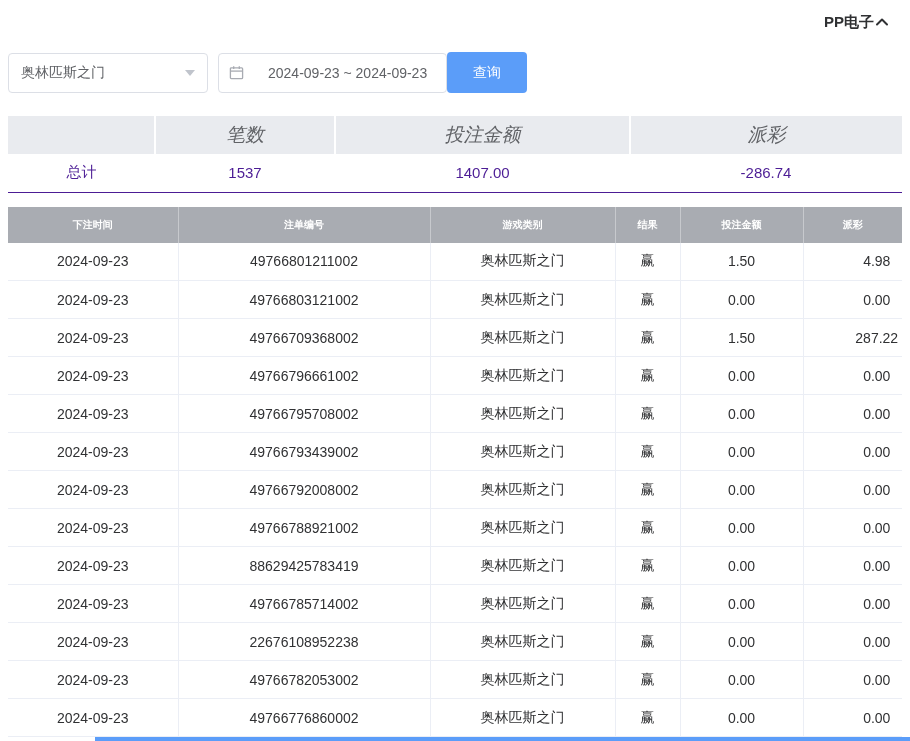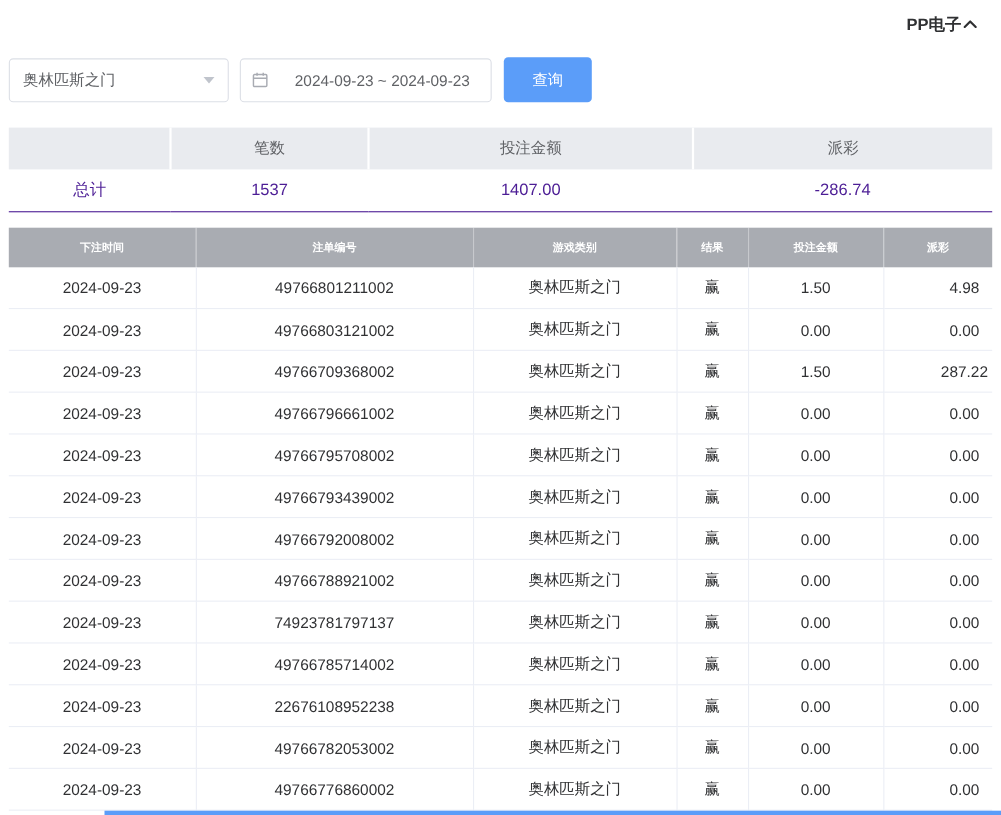--- a/index.html
+++ b/index.html
@@ -51,32 +51,33 @@
     width: 79px; height: 41px; background: #fff;
     border: 1px solid #dcdfe6; color: #c8c9cc;
     font-size: 14px; cursor: pointer;
     font-family: inherit;
   }
   .quick-btn + .quick-btn { margin-left: -1px; }
   .quick-btn:first-child { border-radius: 4px 0 0 4px; }
   .quick-btn:last-child { border-radius: 0 4px 4px 0; }
   .quick-btn.active { color: #5b9df9; border-color: #5b9df9; position: relative; z-index: 1; }
   .search-btn {
-    margin-left: 11px; width: 80px; height: 41px;
+    width: 80px; height: 41px;
     background: #5b9df9; color: #fff; border: none; border-radius: 4px;
     font-size: 14px; cursor: pointer; font-family: inherit;
   }
 
   
   table { border-collapse: collapse; table-layout: fixed; width: 894px; }
   .summary-table { margin-top: 23px; }
   .summary-table th {
     height: 38px; background: #e9ebef; color: #606266;
-    font-size: 14px; font-weight: 400; text-align: center;
+    font-size: 19px; font-weight: 400; text-align: center;
     border-right: 2px solid #fff;
+    font-style: italic;
   }
   .summary-table th:last-child { border-right: none; }
   .summary-table td {
     height: 38px; text-align: center; font-size: 15px; color: #4c1d95;
     border-bottom: 1px solid #4c1d95;
   }
 
   
   .records-table { margin-top: 14px; }
   .records-table thead th {
@@ -239,21 +240,21 @@
         <tr>
           <td>2024-09-23</td>
           <td>49766788921002</td>
           <td>奥林匹斯之门</td>
           <td>赢</td>
           <td>0.00</td>
           <td>0.00</td>
         </tr>
         <tr>
           <td>2024-09-23</td>
-          <td>74923781797137</td>
+          <td>88629425783419</td>
           <td>奥林匹斯之门</td>
           <td>赢</td>
           <td>0.00</td>
           <td>0.00</td>
         </tr>
         <tr>
           <td>2024-09-23</td>
           <td>49766785714002</td>
           <td>奥林匹斯之门</td>
           <td>赢</td>

